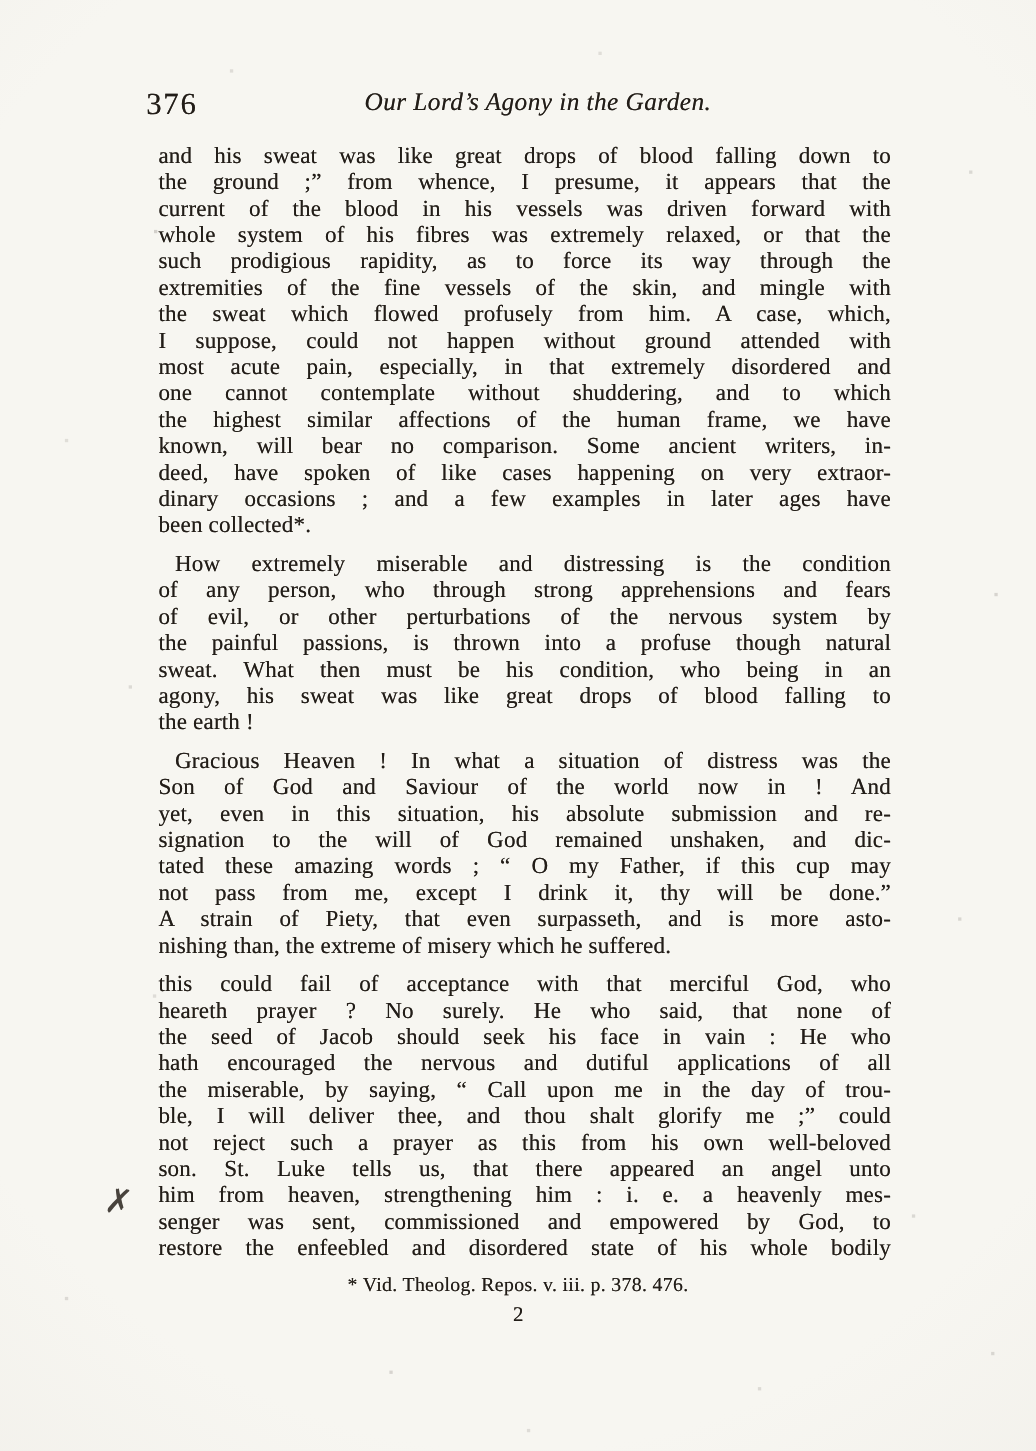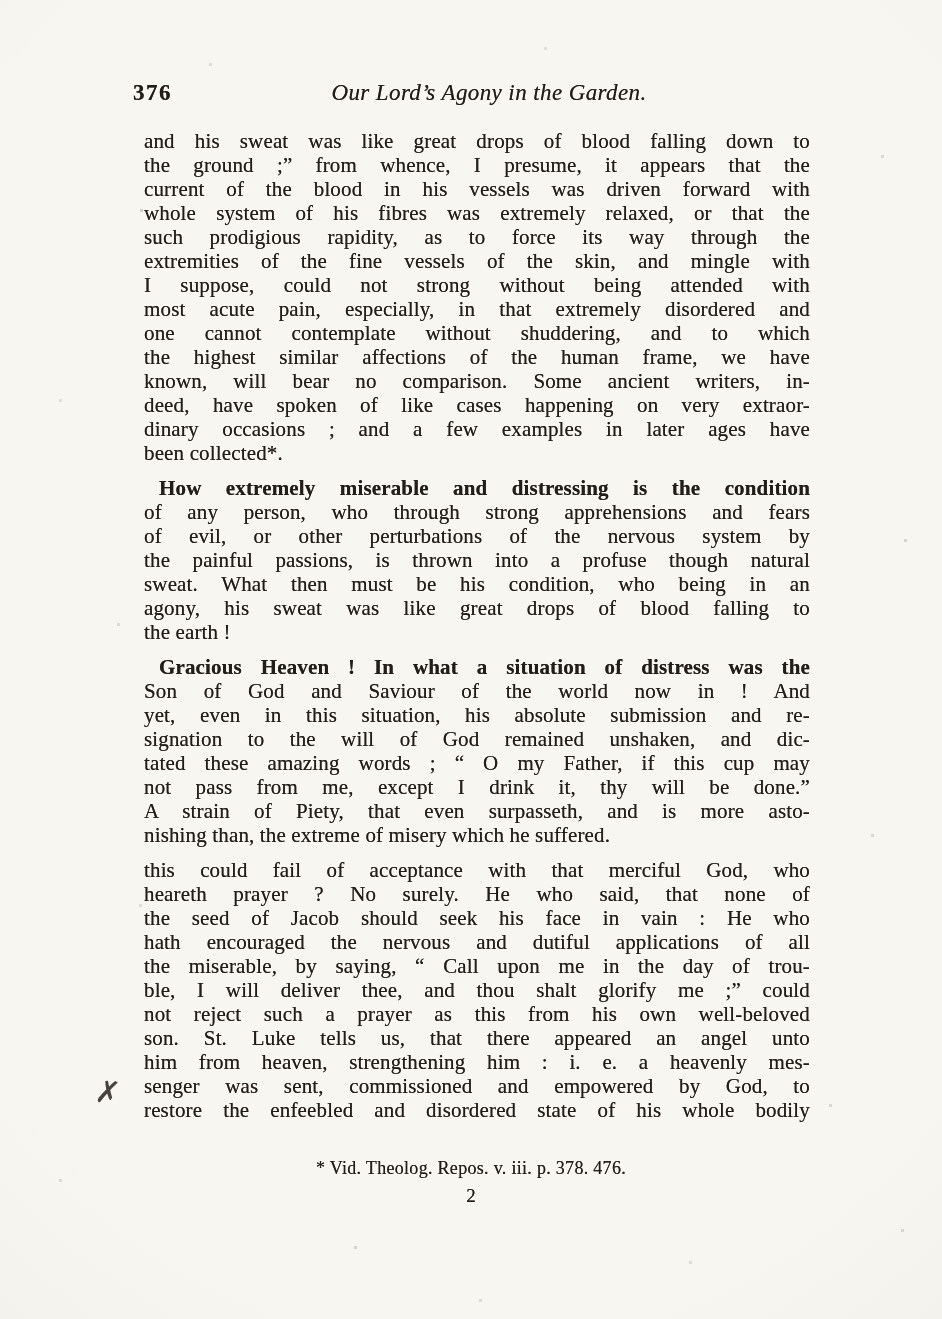--- a/index.html
+++ b/index.html
@@ -14,21 +14,21 @@
     overflow: hidden;
   }
   .ink { text-shadow: 0 0 0.6px rgba(35,28,22,0.75); }
 
   .header {
     position: absolute;
     top: 80px; left: 133px; width: 688px; height: 30px;
   }
   .page-number {
     position: absolute; left: 0; top: 0;
-    font-size: 23px; font-weight: bold; letter-spacing: 1.5px;
+    font-size: 28px; font-weight: normal; letter-spacing: 1.5px;
   }
   .running-title {
     position: absolute; left: 12px; top: 0; width: 100%;
     text-align: center;
     font-style: italic;
     font-size: 23px;
     letter-spacing: 0.4px;
   }
 
   .text-block {
@@ -40,21 +40,21 @@
   }
   .paragraph { margin: 11px; }
   .line {
     text-align: justify;
     text-align-last: justify;
     height: 24px;
     overflow: visible;
     white-space: normal;
   }
   .line.no-stretch { text-align-last: left; }
-  .line.indent { padding-left: 15px; box-sizing: border-box; font-weight: bold; }
+  .line.indent { padding-left: 15px; box-sizing: border-box; }
 
   .footnote {
     position: absolute;
     top: 1158px; left: 0; width: 942px;
     text-align: center;
     font-size: 18px;
     letter-spacing: 0.3px;
   }
   .signature-mark {
     position: absolute;
@@ -105,21 +105,22 @@
 
   <div class="text-block ink">
 
   <div class="paragraph">
         <div class="line">and his sweat was like great drops of blood falling down to</div>
         <div class="line">the ground ;” from whence, I presume, it appears that the</div>
         <div class="line">current of the blood in his vessels was driven forward with</div>
         <div class="line">whole system of his fibres was extremely relaxed, or that the</div>
         <div class="line">such prodigious rapidity, as to force its way through the</div>
         <div class="line">extremities of the fine vessels of the skin, and mingle with</div>
-        <div class="line">I suppose, could not strong without being attended with</div>
+        <div class="line">the sweat which flowed profusely from him.  A case, which,</div>
+        <div class="line">I suppose, could not happen without ground attended with</div>
         <div class="line">most acute pain, especially, in that extremely disordered and</div>
         <div class="line">one cannot contemplate without shuddering, and to which</div>
         <div class="line">the highest similar affections of the human frame, we have</div>
         <div class="line">known, will bear no comparison.  Some ancient writers, in-</div>
         <div class="line">deed, have spoken of like cases happening on very extraor-</div>
         <div class="line">dinary occasions ; and a few examples in later ages have</div>
         <div class="line no-stretch">been collected*.</div>
       </div>
       <div class="paragraph">
         <div class="line indent">How extremely miserable and distressing is the condition</div>

